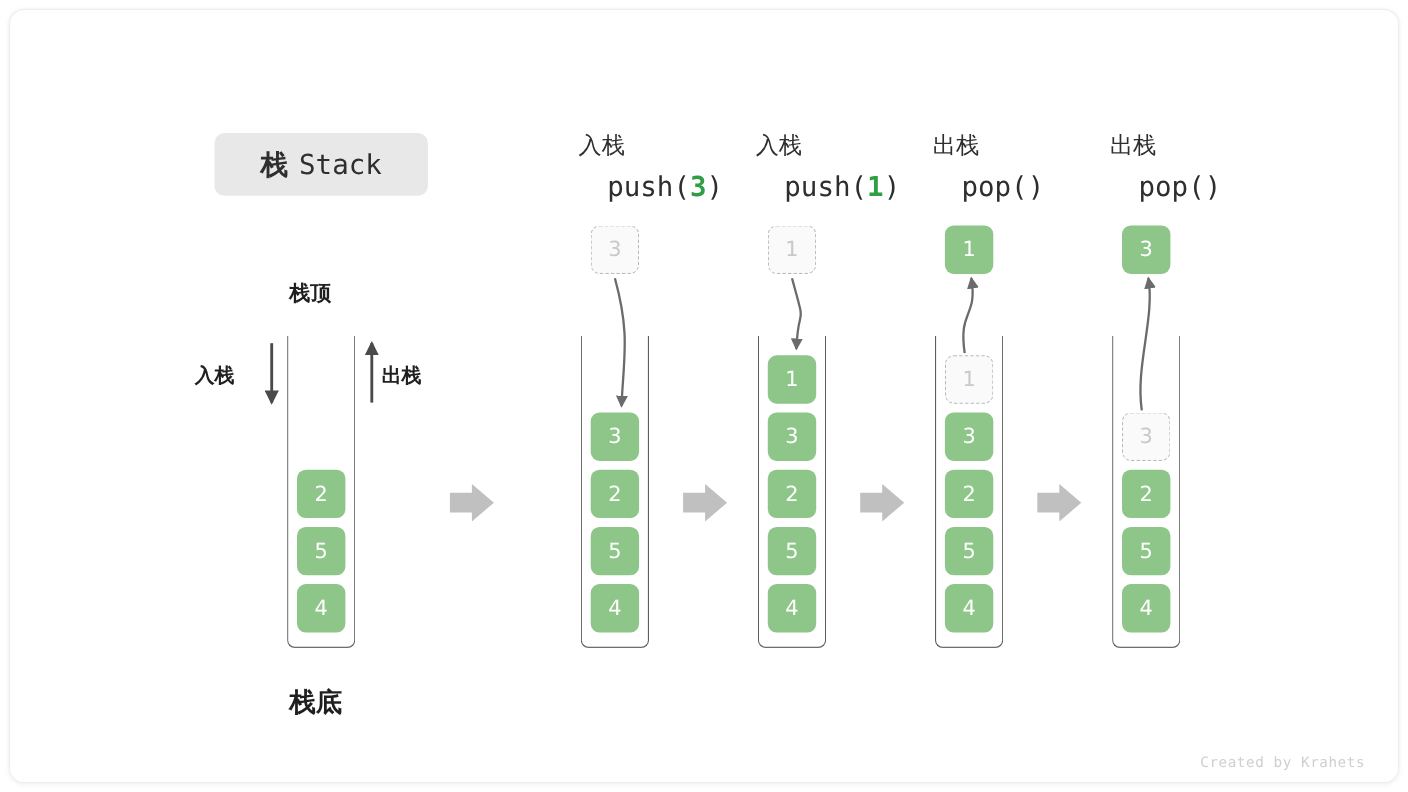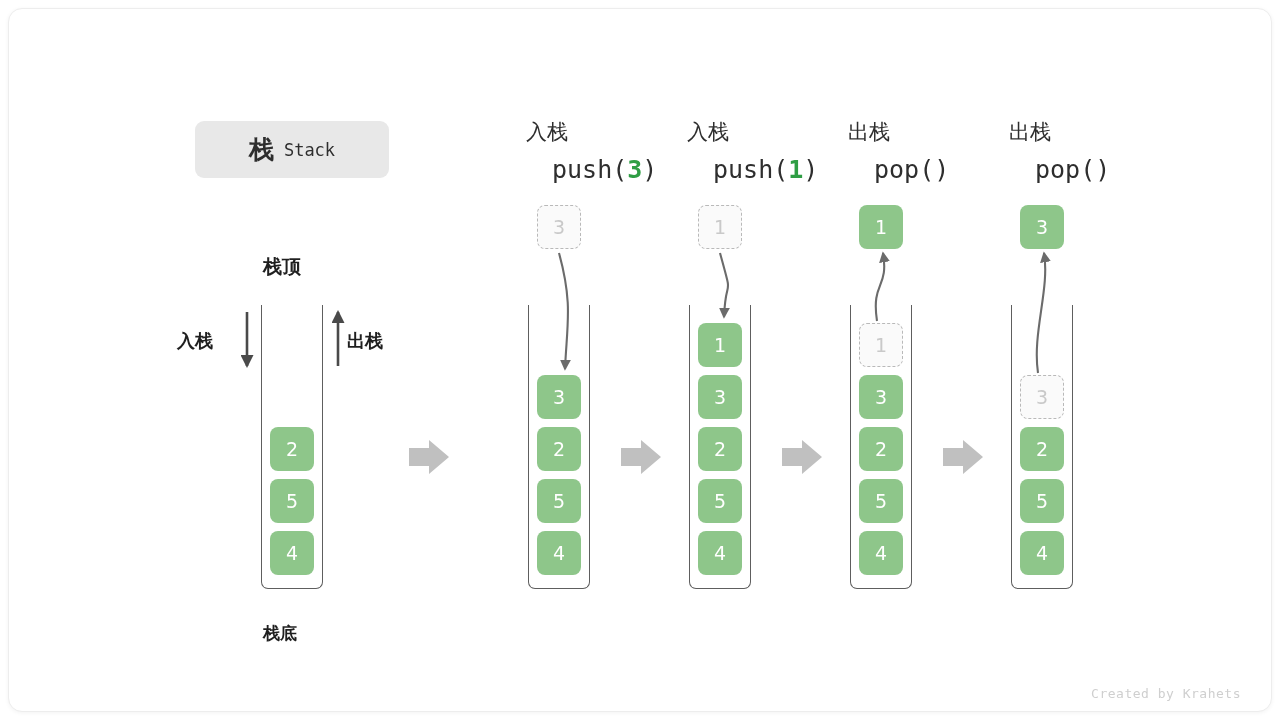--- a/index.html
+++ b/index.html
@@ -41,21 +41,21 @@
     align-items: center;
     justify-content: center;
   }
   .title-badge .t-cn {
     font-size: 25px;
     font-weight: bold;
     color: #2e2e2e;
     letter-spacing: 1px;
   }
   .title-badge .t-en {
-    font-size: 17px;
+    font-size: 25px;
     color: #2e2e2e;
     font-family: "DejaVu Sans Mono", "Liberation Mono", monospace;
     margin-left: 9px;
   }
 
   
   .stack-col {
     position: absolute;
     top: 0;
     left: 0;
@@ -143,21 +143,21 @@
 <body>
 
 <div id="canvas">
 
   <div class="title-badge">
     <span class="t-cn">栈</span>
     <span class="t-en">Stack</span>
   </div>
 
   <div class="lbl" style="left:254px; top:245px; font-size:19px;">栈顶</div>
-  <div class="lbl" style="left:254px; top:613px; font-size:17px;">栈底</div>
+  <div class="lbl" style="left:254px; top:613px; font-size:24px;">栈底</div>
   <div class="lbl" style="left:168px; top:320px;">入栈</div>
   <div class="lbl" style="left:338px; top:320px;">出栈</div>
 
   <div id="columns-root">
       <div class="stack-col">
         <div class="tube" style="left: 252px; top: 296px;"></div>
         <div class="cell" style="left: 261px; top: 418px;">2</div>
         <div class="cell" style="left: 261px; top: 470px;">5</div>
         <div class="cell" style="left: 261px; top: 522px;">4</div>
       </div>

